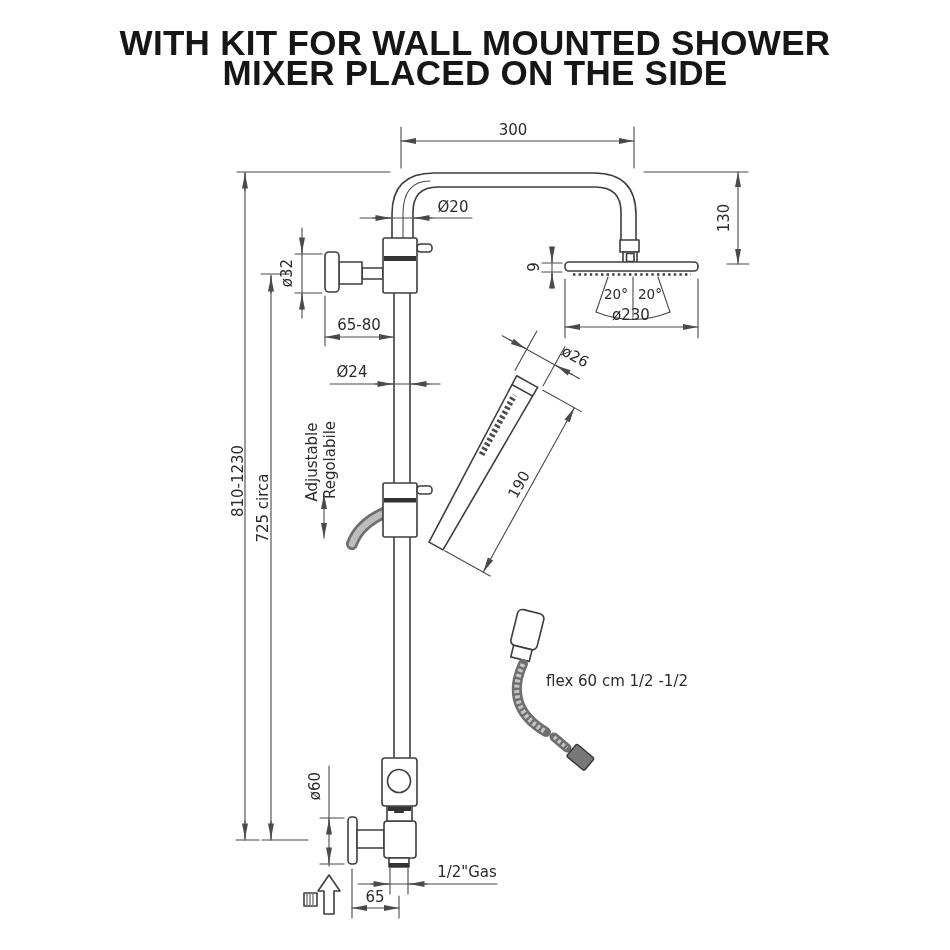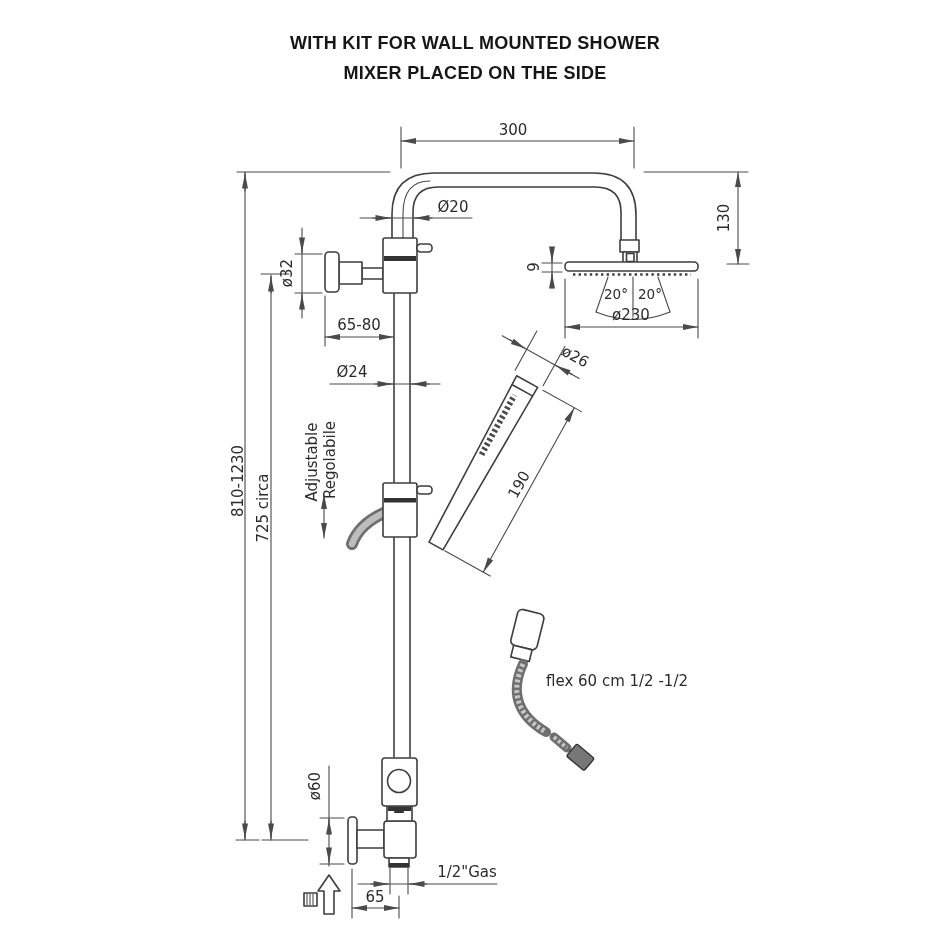--- a/index.html
+++ b/index.html
@@ -2,21 +2,21 @@
 <html><head>
 <meta charset="utf-8">
 <style>
   html,body { margin:0; padding:0; background:#fff; }
   .page {
     position:relative; width:950px; height:950px; background:#ffffff;
     font-family:"Liberation Sans", sans-serif; overflow:hidden;
   }
   .title {
     position:absolute; top:28px; left:0; width:100%;
-    text-align:center; font-weight:bold; font-size:18px; line-height:30px;
+    text-align:center; font-weight:bold; font-size:35px; line-height:30px;
     color:#161616; letter-spacing:0.3px;
   }
   svg.drawing { position:absolute; left:0; top:0; }
   .ln  { stroke:#3e3e3e; stroke-width:1.6; fill:none; stroke-linecap:round; stroke-linejoin:round; }
   .fw  { fill:#ffffff; stroke:#3e3e3e; stroke-width:1.6; stroke-linejoin:round; }
   .dim { stroke:#4a4a4a; stroke-width:1.1; fill:none; stroke-linecap:round; }
   .dark{ fill:#333333; stroke:none; }
   .dimtxt { font-family:"DejaVu Sans", sans-serif; font-size:15px; fill:#2b2b2b; }
   .dimtxt-sm { font-family:"DejaVu Sans", sans-serif; font-size:13.5px; fill:#2b2b2b; }
 </style>

